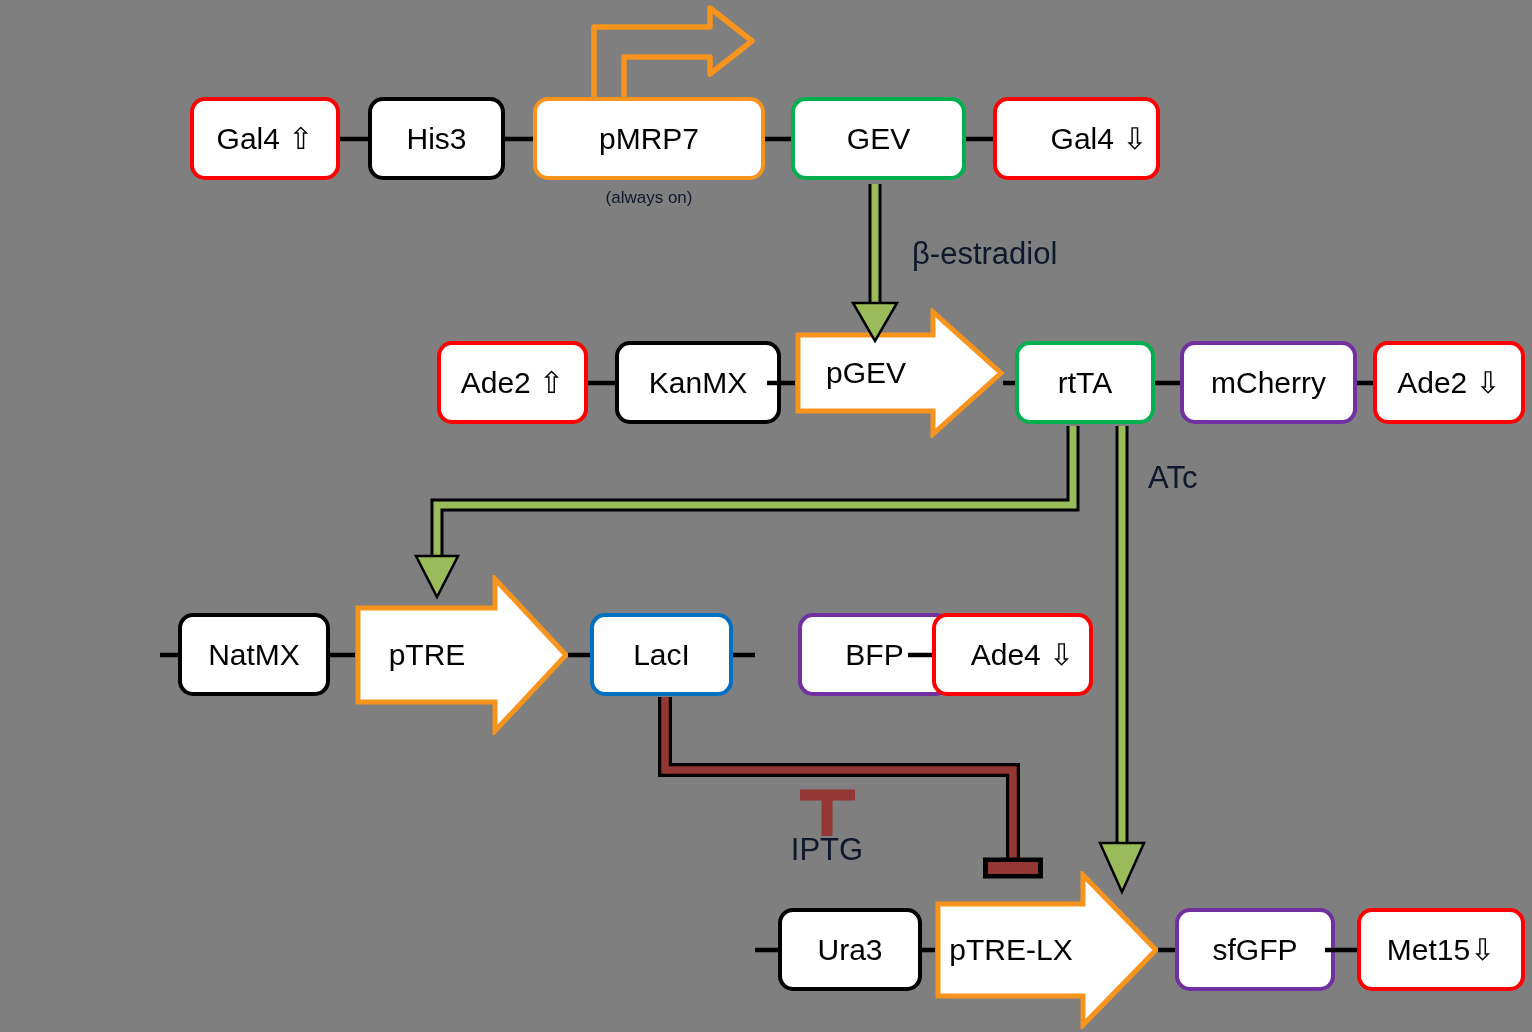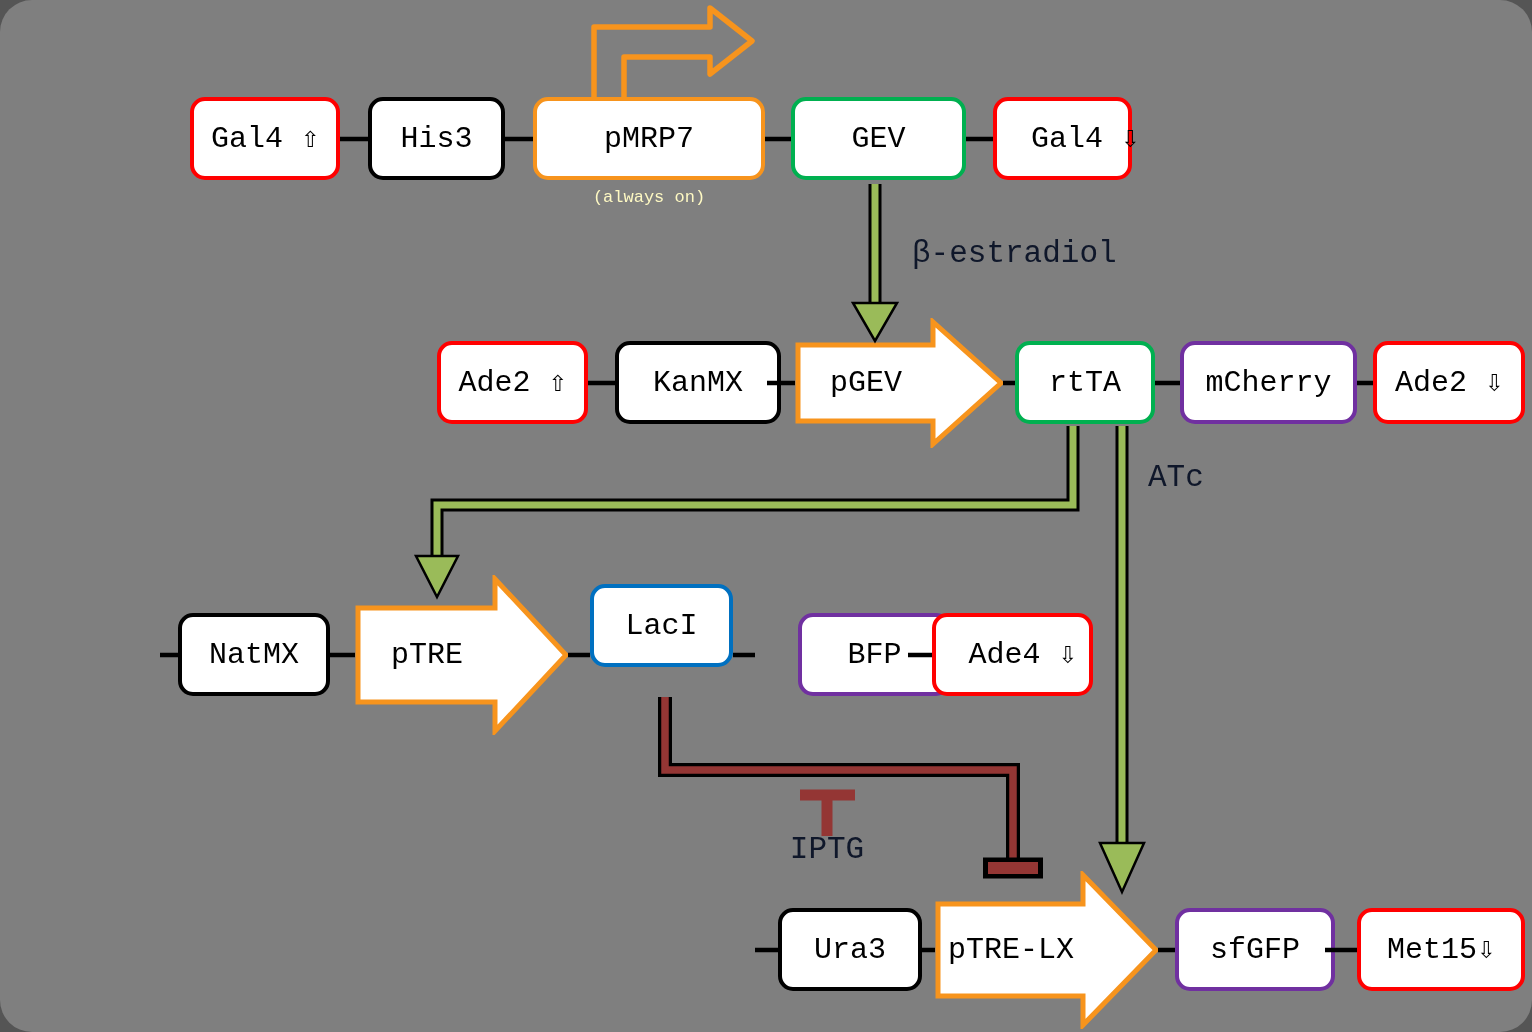--- a/index.html
+++ b/index.html
@@ -1,42 +1,41 @@
 <!DOCTYPE html>
 <html style="--bg: #7F7F7F; --box_fill: #FFFFFF; --red: #FF0000; --black: #000000; --orange: #F7941D; --green: #00B050; --purple: #7030A0; --blue: #0070C0; --arrow_green: #9ABB59; --inhibit_red: #943634;"><head>
 <meta charset="utf-8">
 <style>
   html,body{margin:0;padding:0;background:#555;}
   .canvas{
     position:relative;
     width:1532px;height:1032px;
     background:var(--bg,#7F7F7F);
     overflow:hidden;
-    font-family:Liberation Mono, monospace;
+    font-family:Liberation Sans, sans-serif;
     color:#000;
-    border-radius:32px;
   }
   .box{
     position:absolute;
     height:83px;
     box-sizing:border-box;
     background:var(--box_fill,#fff);
     border:4px solid var(--black,#000);
     border-radius:15px;
     display:flex;align-items:center;justify-content:center;
     font-size:30px;line-height:1;white-space:nowrap;
   }
   .b-red{border-color:var(--red,#FF0000);}
   .b-black{border-color:var(--black,#000000);}
   .b-orange{border-color:var(--orange,#F7941D);}
   .b-green{border-color:var(--green,#00B050);}
   .b-purple{border-color:var(--purple,#7030A0);}
   .b-blue{border-color:var(--blue,#0070C0);}
   .note{
-    position:absolute;font-size:17px;text-align:center;color:#fef9c3;
+    position:absolute;font-size:17px;text-align:center;color:#0f172a;
   }
   .parrow{position:absolute;}
   .parrow svg{position:absolute;left:0;top:0;}
   .block-arrow{fill:var(--box_fill,#fff);stroke:var(--orange,#F7941D);stroke-width:5;stroke-linejoin:miter;}
   .parrow-label{
     position:absolute;display:flex;align-items:center;justify-content:center;
     font-size:30px;white-space:nowrap;
   }
   .sig-label{position:absolute;font-size:31px;line-height:1;color:#0f172a;white-space:nowrap;}
   .overlay{position:absolute;left:0;top:0;pointer-events:none;}
@@ -53,43 +52,43 @@
 </style>
 </head>
 <body>
 
 <div class="canvas">
 
   <div class="box b-red" style="left:190px;top:97px;width:150px;">Gal4 ⇧</div>
   <div class="box b-black" style="left:368px;top:97px;width:137px;">His3</div>
   <div class="box b-orange" style="left:533px;top:97px;width:232px;">pMRP7</div>
   <div class="box b-green" style="left:791px;top:97px;width:175px;">GEV</div>
-  <div class="box b-red" style="left:993px;top:97px;width:139px;padding-left:45px;">Gal4 ⇩</div>
+  <div class="box b-red" style="left:993px;top:97px;width:167px;padding-left:45px;">Gal4 ⇩</div>
   <div class="note" style="left:533px;top:188px;width:232px;">(always on)</div>
 
   <div class="box b-red" style="left:437px;top:341px;width:151px;">Ade2 ⇧</div>
   <div class="box b-black" style="left:615px;top:341px;width:166px;">KanMX</div>
-  <div class="parrow" style="left:795px;top:318px;width:210px;height:130px;padding-left:40px;">
+  <div class="parrow" style="left:795px;top:308px;width:210px;height:130px;padding-left:40px;">
     <svg width="210" height="130" viewBox="0 0 210 130">
       <polygon class="block-arrow" points="3,27 138,27 138,4 206,65 138,126 138,103 3,103"></polygon>
     </svg>
     <div class="parrow-label" style="left:2px;top:27px;width:138px;height:76px;">pGEV</div>
   </div>
   <div class="box b-green" style="left:1015px;top:341px;width:140px;">rtTA</div>
   <div class="box b-purple" style="left:1180px;top:341px;width:177px;">mCherry</div>
   <div class="box b-red" style="left:1373px;top:341px;width:152px;">Ade2 ⇩</div>
 
   <div class="box b-black" style="left:178px;top:613px;width:152px;">NatMX</div>
   <div class="parrow" style="left:355px;top:575px;width:215px;height:160px;">
     <svg width="215" height="160" viewBox="0 0 215 160">
       <polygon class="block-arrow" points="3,33 140,33 140,4 211,80 140,156 140,127 3,127"></polygon>
     </svg>
     <div class="parrow-label" style="left:2px;top:33px;width:140px;height:94px;">pTRE</div>
   </div>
-  <div class="box b-blue" style="left:590px;top:584px;width:143px;">LacI</div>
+  <div class="box b-blue" style="left:590px;top:613px;width:143px;">LacI</div>
   <div class="box b-purple" style="left:755px;top:613px;width:153px;margin-left:43px;">BFP</div>
   <div class="box b-red" style="left:932px;top:613px;width:161px;padding-left:20px;">Ade4 ⇩</div>
 
   <div class="box b-black" style="left:778px;top:908px;width:144px;">Ura3</div>
   <div class="parrow" style="left:935px;top:871px;width:225px;height:158px;">
     <svg width="225" height="158" viewBox="0 0 225 158">
       <polygon class="block-arrow" points="3,33 148,33 148,4 221,79 148,154 148,125 3,125"></polygon>
     </svg>
     <div class="parrow-label" style="left:2px;top:33px;width:148px;height:92px;">pTRE-LX</div>
   </div>

